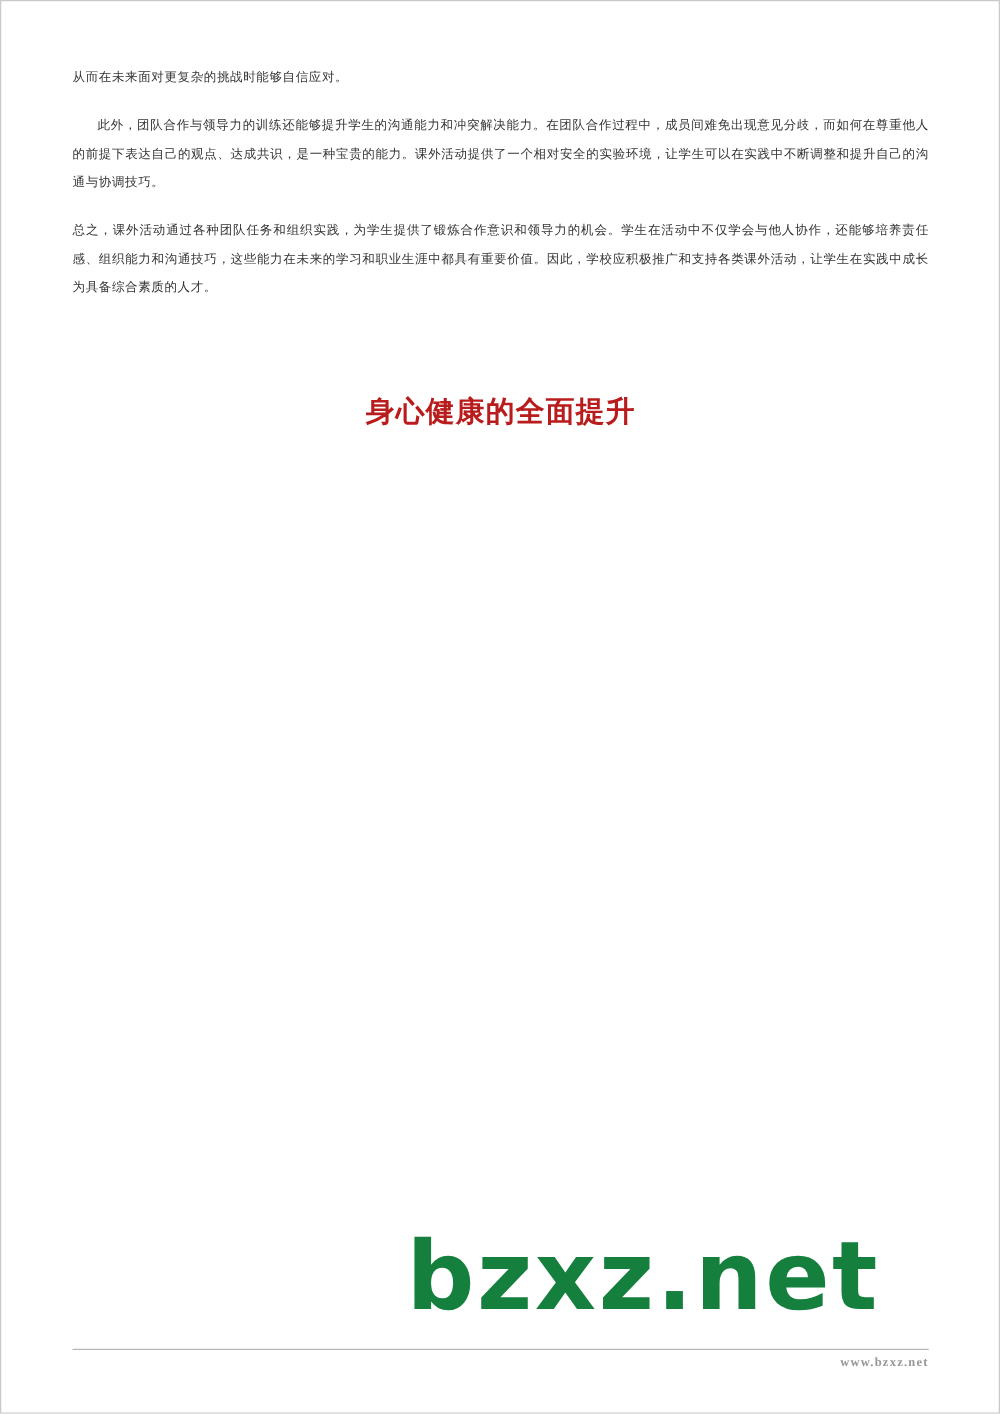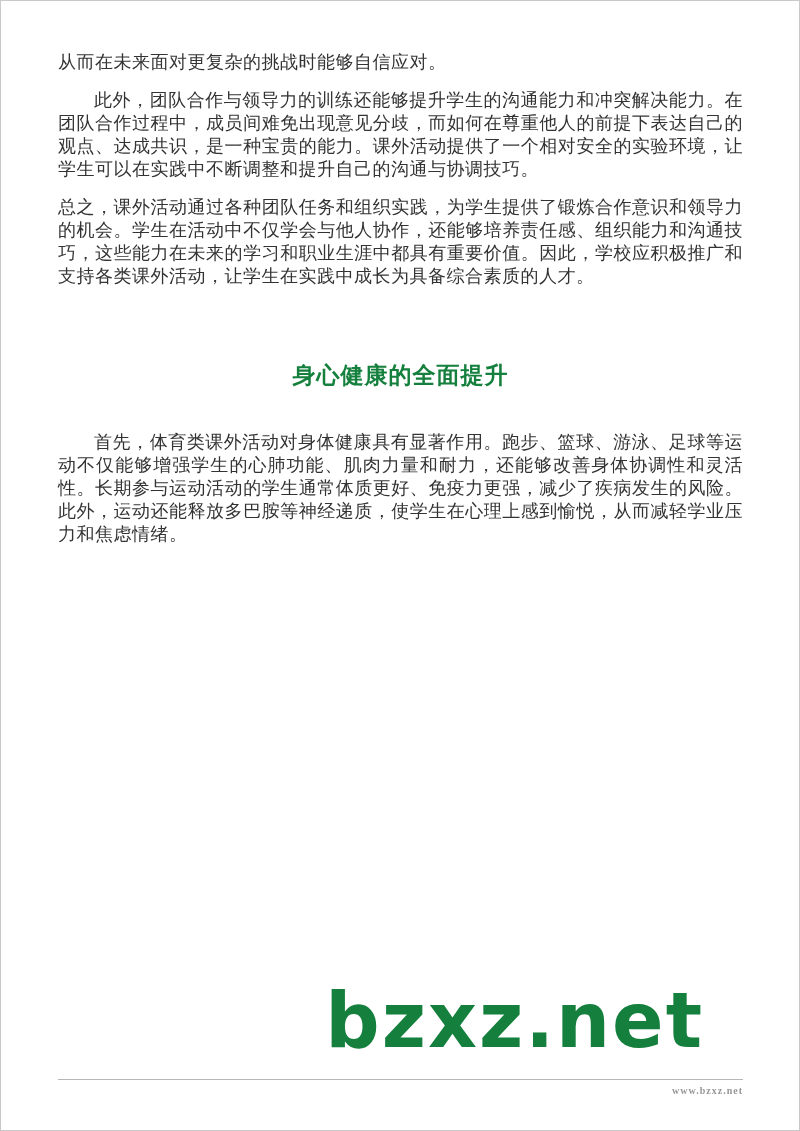--- a/index.html
+++ b/index.html
@@ -20,37 +20,37 @@
     color: #333333;
   }
   .content {
     position: absolute;
     top: 50px;
     left: 57px;
     right: 56px;
   }
   .para {
     margin: 0 0 15px 0;
-    font-size: 18px;
+    font-size: 10px;
     line-height: 23px;
     text-align: justify;
     text-justify: inter-ideograph;
     text-indent: 2em;
     letter-spacing: 0.5px;
     color: #333333;
   }
   .para.no-indent {
     text-indent: 0;
   }
   .heading {
     margin: 72px 0 40px 0;
     font-size: 23px;
     font-weight: 700;
     text-align: center;
-    color: #15803d;
+    color: #b91c1c;
     letter-spacing: 1px;
   }
   .watermark {
     position: absolute;
     top: 975px;
     right: 95px;
     font-family: "DejaVu Sans", "Liberation Sans", sans-serif;
     font-size: 76px;
     font-weight: 700;
     color: #15803d;
@@ -83,21 +83,20 @@
 
 <div class="page">
 
   <main class="content">
     <p class="para no-indent">从而在未来面对更复杂的挑战时能够自信应对。</p>
     <p class="para">此外，团队合作与领导力的训练还能够提升学生的沟通能力和冲突解决能力。在团队合作过程中，成员间难免出现意见分歧，而如何在尊重他人的前提下表达自己的观点、达成共识，是一种宝贵的能力。课外活动提供了一个相对安全的实验环境，让学生可以在实践中不断调整和提升自己的沟通与协调技巧。</p>
     <p class="para no-indent">总之，课外活动通过各种团队任务和组织实践，为学生提供了锻炼合作意识和领导力的机会。学生在活动中不仅学会与他人协作，还能够培养责任感、组织能力和沟通技巧，这些能力在未来的学习和职业生涯中都具有重要价值。因此，学校应积极推广和支持各类课外活动，让学生在实践中成长为具备综合素质的人才。</p>
 
     <h1 class="heading">身心健康的全面提升</h1>
 
-    <p class="para">首先，体育类课外活动对身体健康具有显著作用。跑步、篮球、游泳、足球等运动不仅能够增强学生的心肺功能、肌肉力量和耐力，还能够改善身体协调性和灵活性。长期参与运动活动的学生通常体质更好、免疫力更强，减少了疾病发生的风险。此外，运动还能释放多巴胺等神经递质，使学生在心理上感到愉悦，从而减轻学业压力和焦虑情绪。</p>
   </main>
 
   <div class="watermark">bzxz.net</div>
 
   <footer class="footer">
     <div class="footer-line"></div>
     <div class="footer-url">www.bzxz.net</div>
   </footer>
 
 </div>

